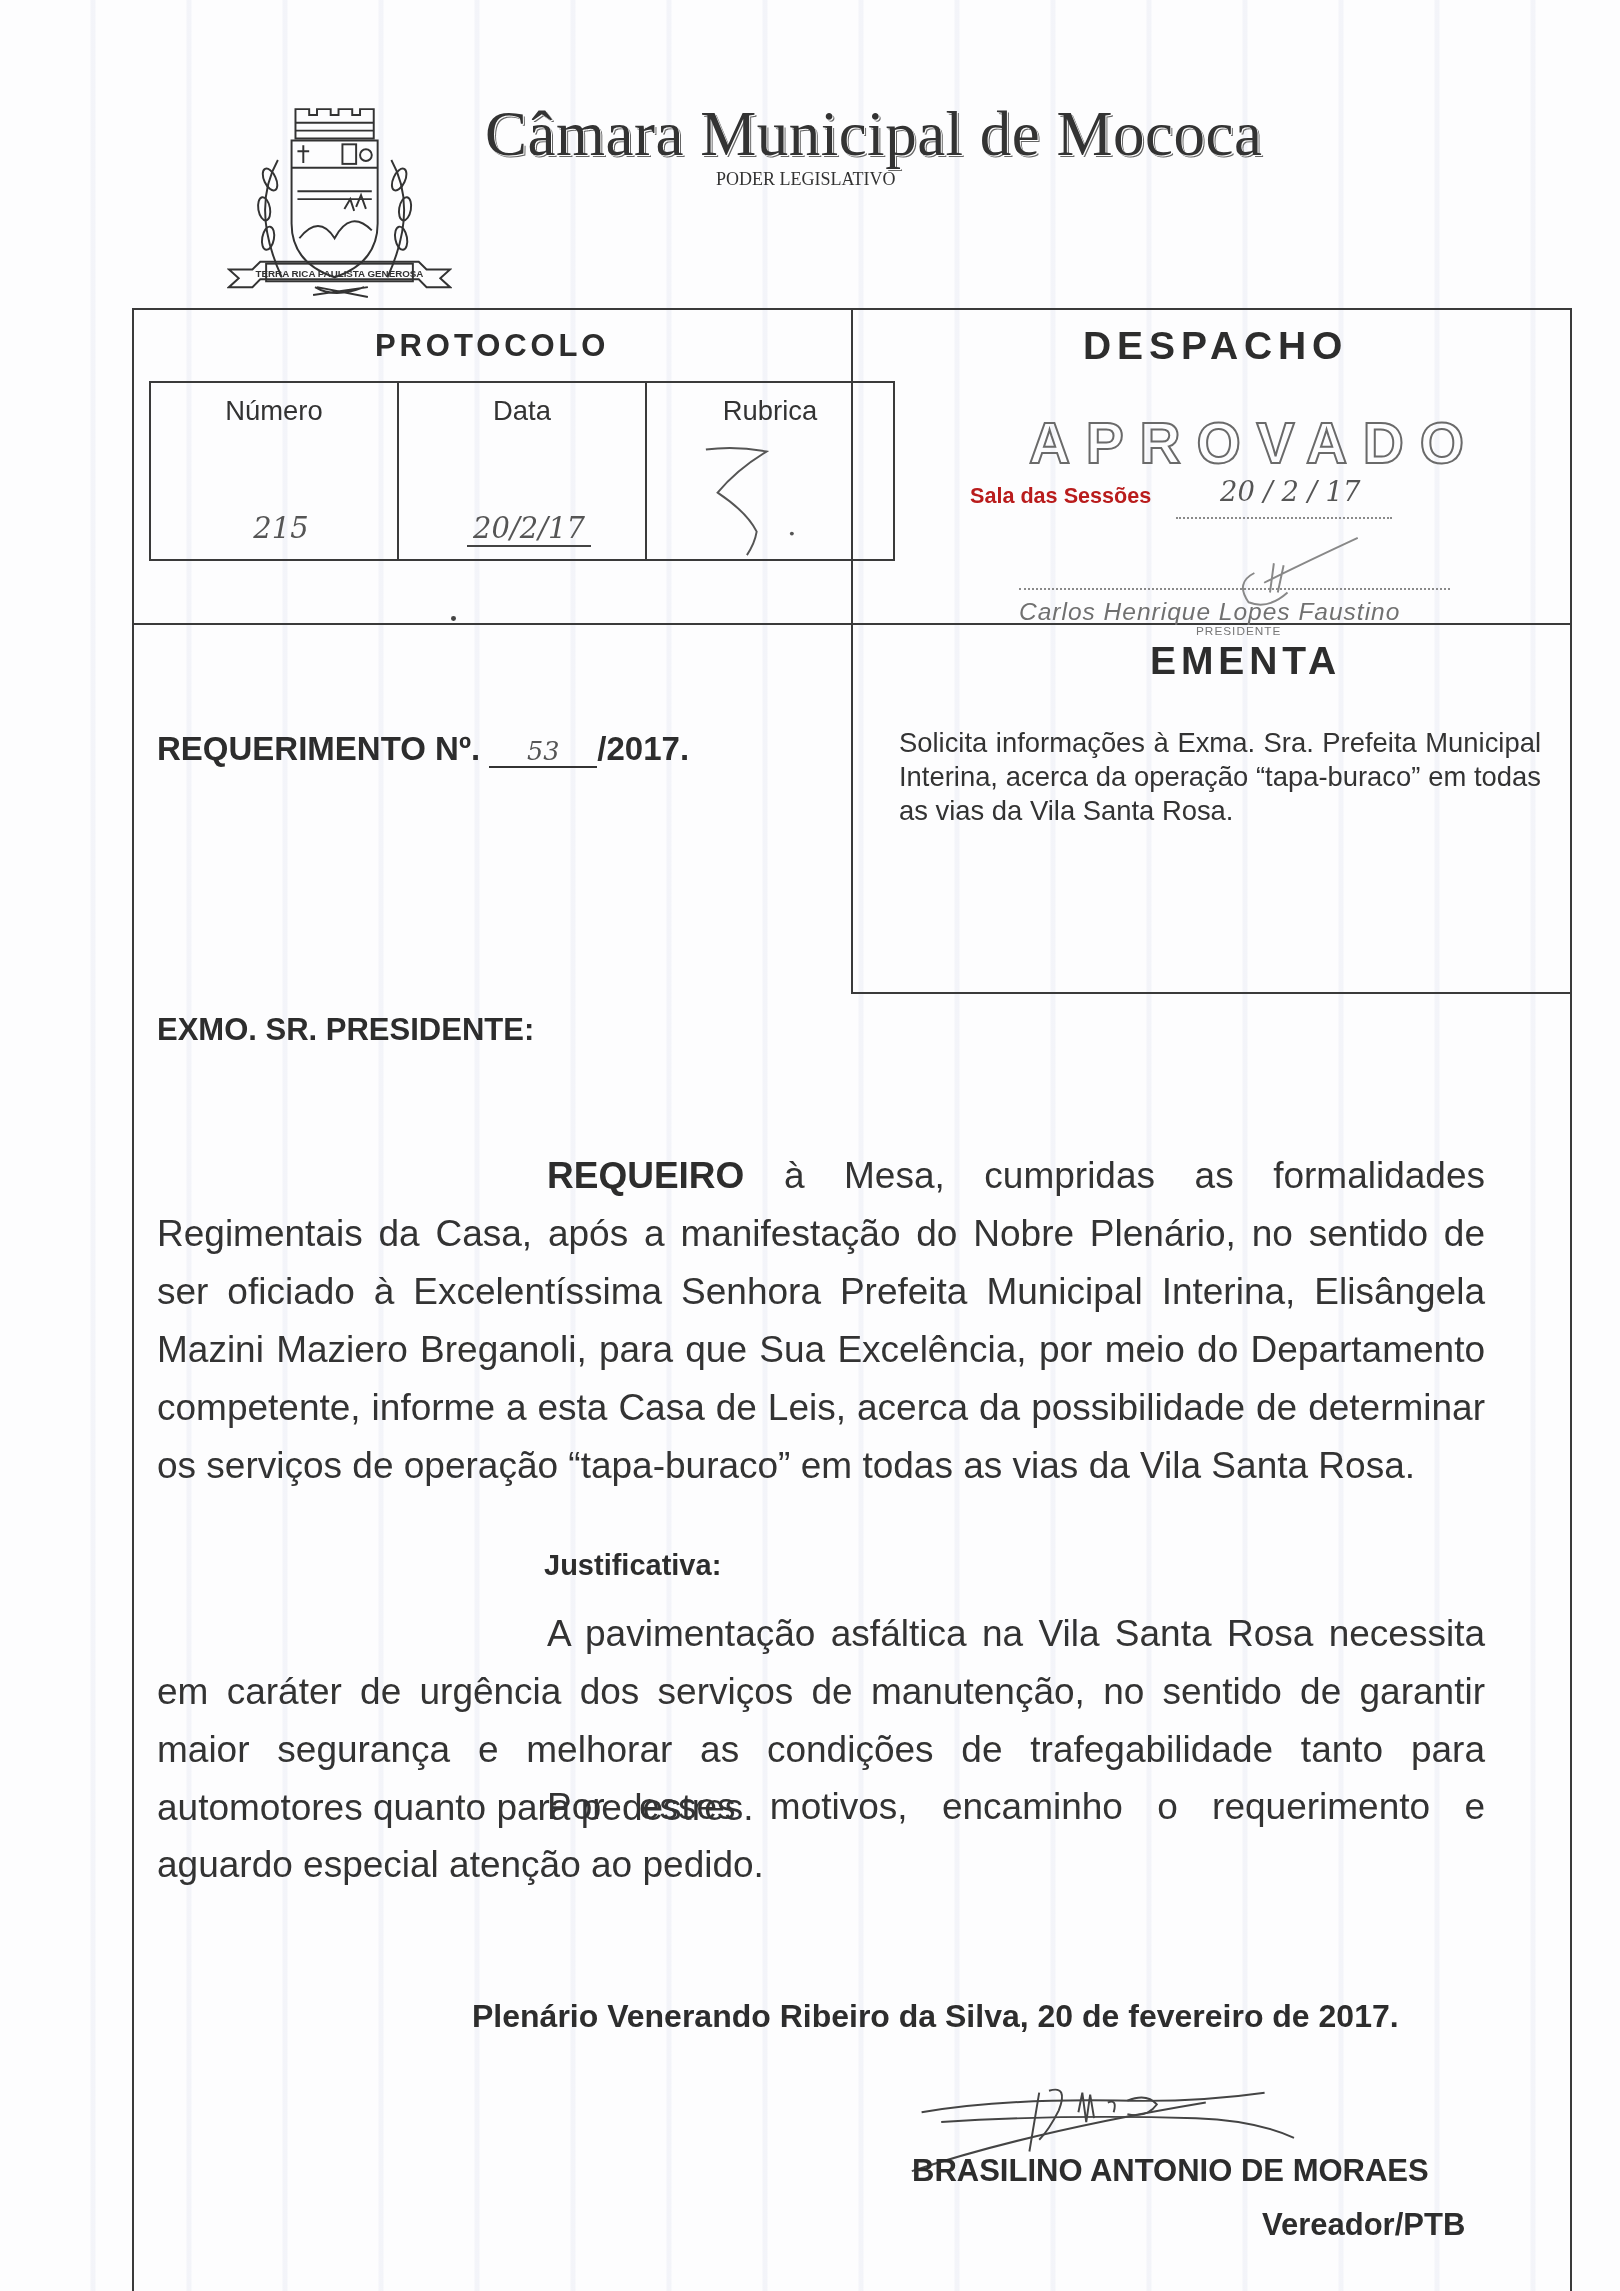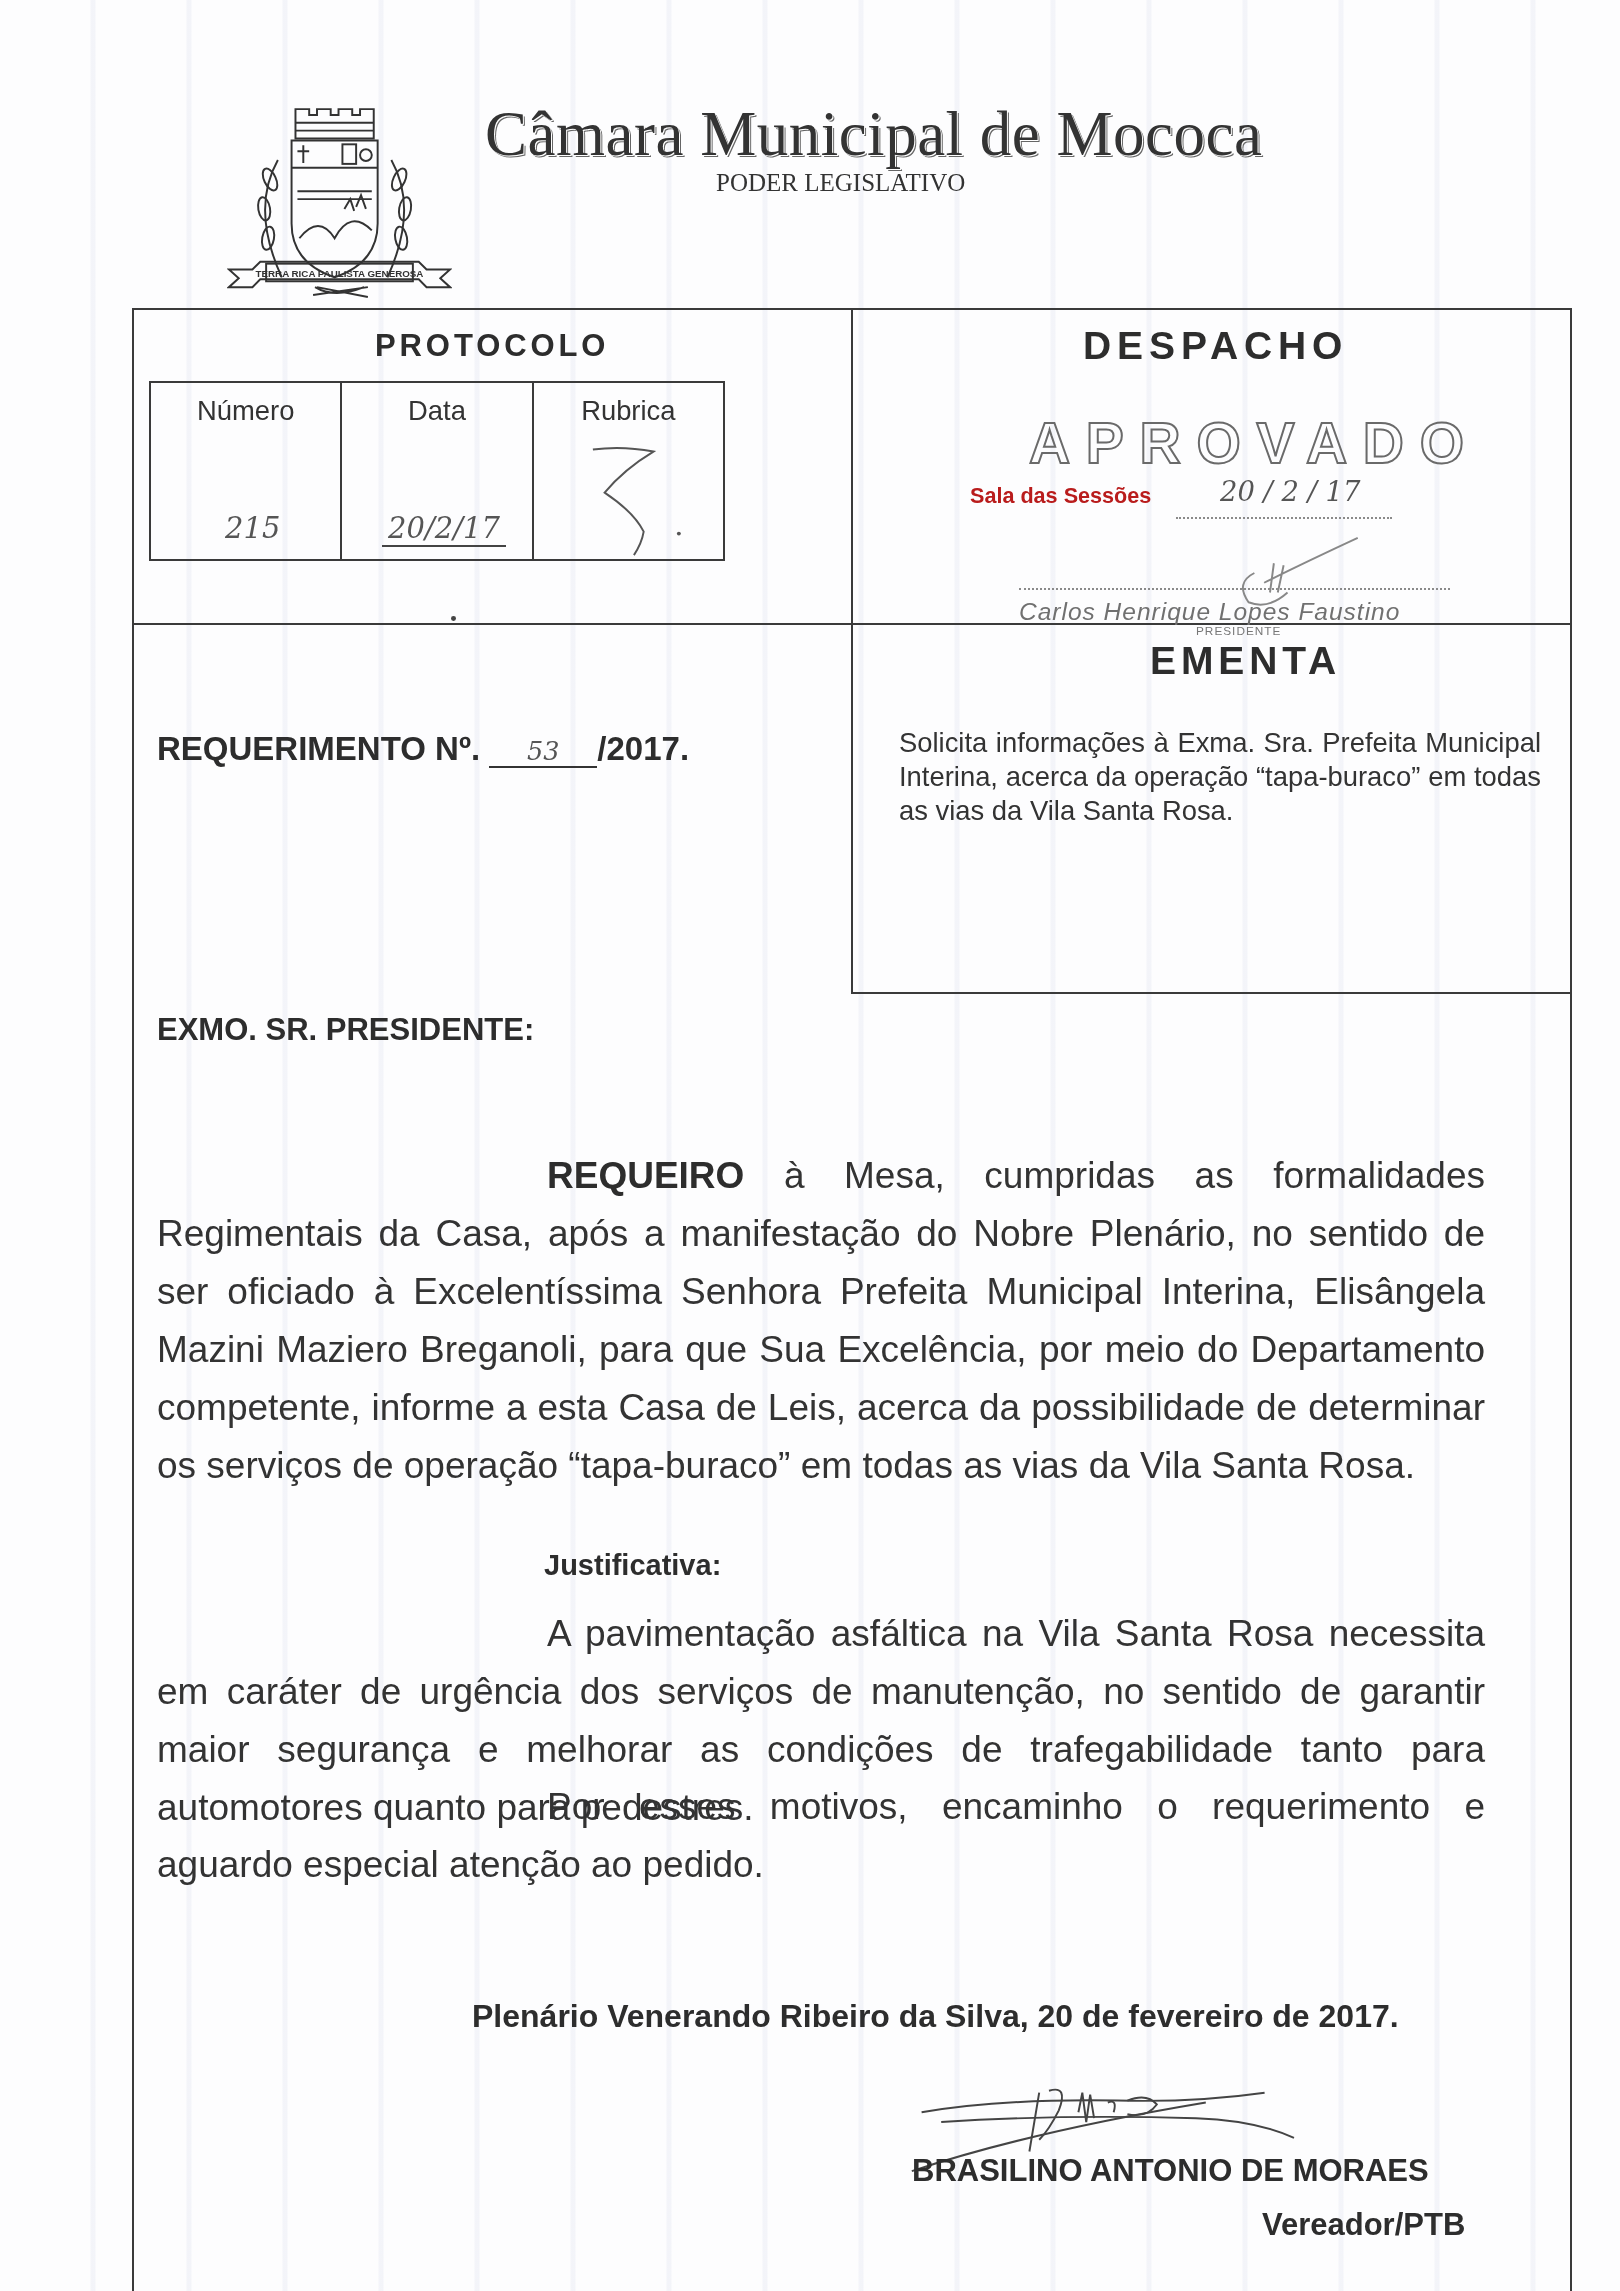--- a/index.html
+++ b/index.html
@@ -22,33 +22,33 @@
     
     .crest { left: 227px; top: 101px; width: 225px; height: 206px; }
     .header-title {
       left: 485px; top: 98px; width: 882px;
       font-family: "Liberation Serif", serif; font-size: 63px; color: #333;
       letter-spacing: 0.5px;
       text-shadow: 1px 1px 0 #fff, 2px 2px 0 #666;
     }
     .header-subtitle {
       left: 716px; top: 169px; width: 490px;
-      font-family: "Liberation Serif", serif; font-size: 25px; color: #333;
+      font-family: "Liberation Serif", serif; font-size: 18px; color: #333;
     }
 
     
     .line-h { position: absolute; height: 2px; background: #3a3a3a; }
     .line-v { position: absolute; width: 2px; background: #3a3a3a; }
 
     
     .section-heading {
       position: absolute; font-weight: bold; letter-spacing: 3.9px; color: #2d2d2d;
     }
     .proto-table {
-      position: absolute; left: 149px; top: 381px; width: 576px; height: 180px;
+      position: absolute; left: 149px; top: 381px; width: 746px; height: 180px;
       border: 2px solid #3a3a3a; box-sizing: border-box; display: flex;
     }
     .proto-col {
       flex: 1; position: relative; border-right: 2px solid #3a3a3a;
     }
     .proto-col:last-child { border-right: none; }
     .proto-col-label {
       position: absolute; top: 11.8px; left: 0; right: 0; text-align: center;
       font-size: 27.4px; color: #333;
     }

